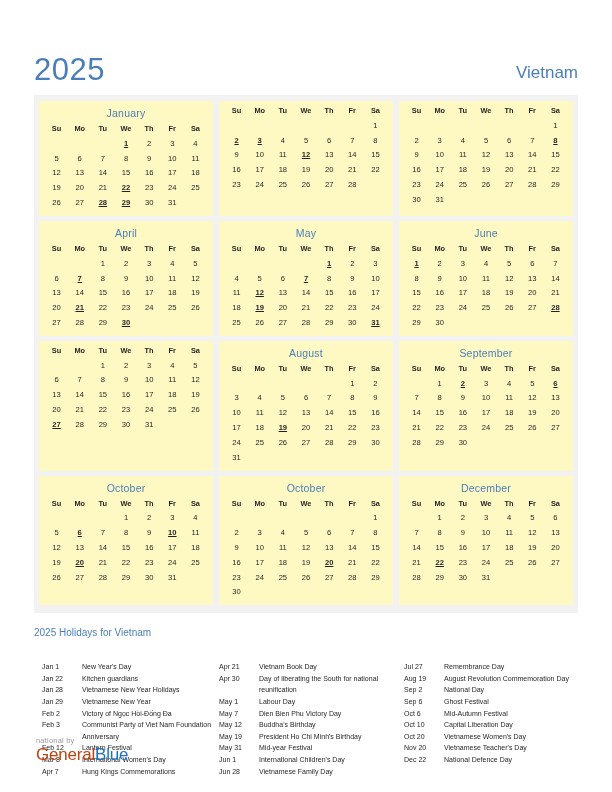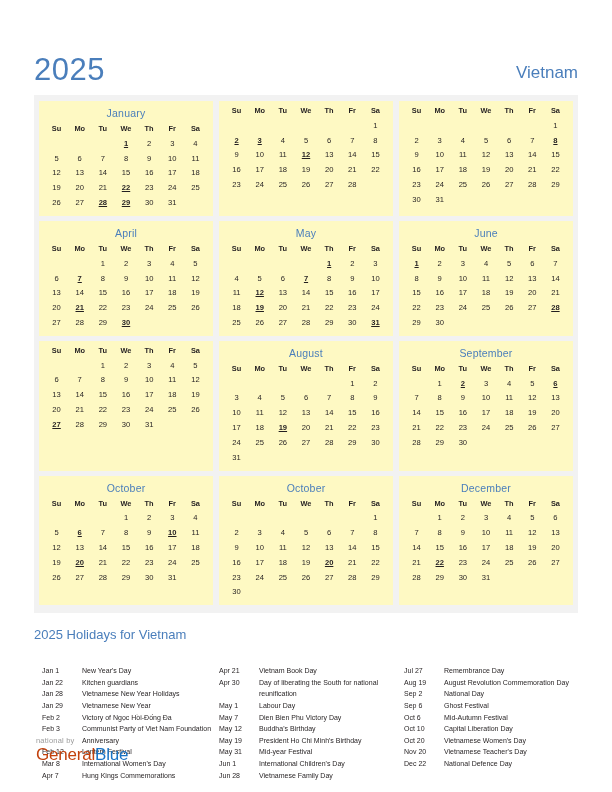--- a/index.html
+++ b/index.html
@@ -101,21 +101,21 @@
   }
   td.empty { color: transparent; }
 
   
   .holidays-section {
     margin-top: 14px;
     width: 544px;
   }
   .holidays-title {
     color: #4a7ebb;
-    font-size: 13px;
+    font-size: 10px;
     margin-bottom: 23px;
   }
   .holidays-columns {
     display: flex;
     gap: 0px;
   }
   .holidays-col {
     width: 181px;
     box-sizing: border-box;
     padding-left: 8px;

